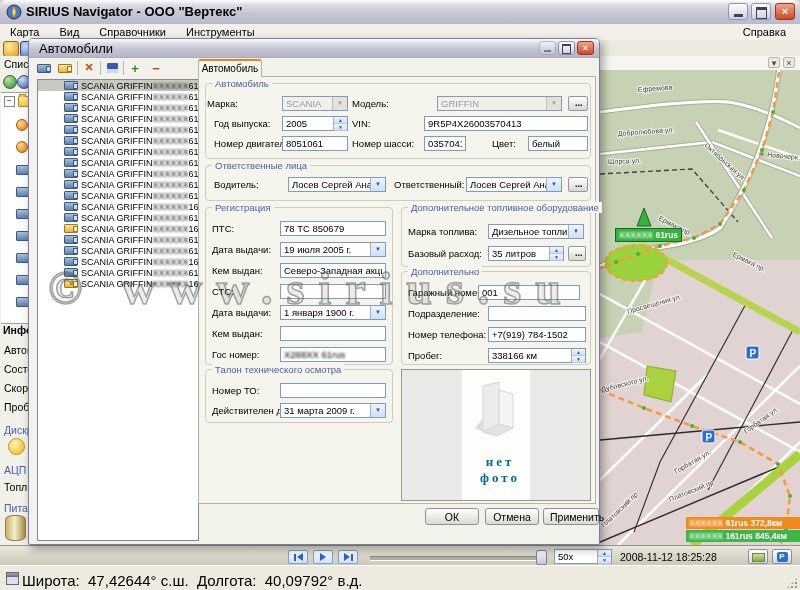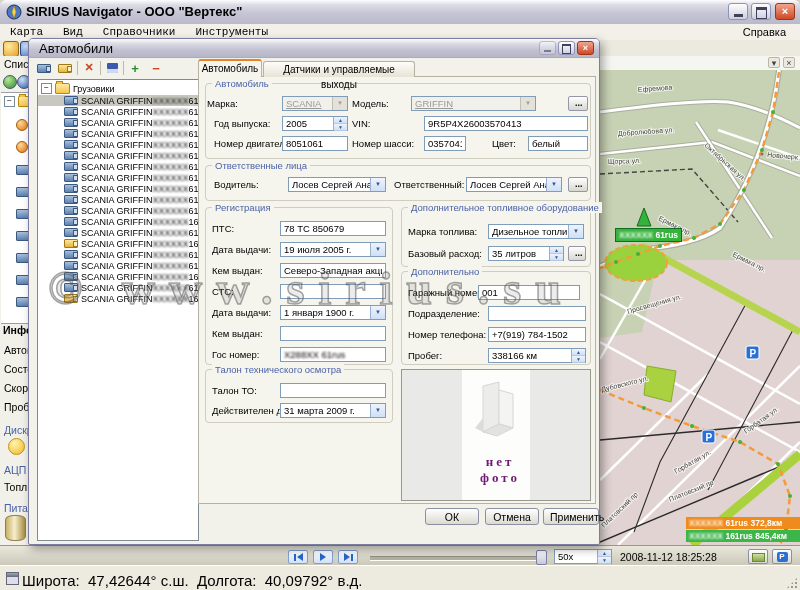--- a/index.html
+++ b/index.html
@@ -11,21 +11,21 @@
     background:linear-gradient(180deg,#fdfdfe 0%,#dcdce6 20%,#c5c5d4 55%,#b9b9cb 100%);
     border-bottom:1px solid #9a9ab0;border-radius:6px 6px 0 0;}
   #titlebar .ttl{position:absolute;left:26px;top:4px;font-size:13px;font-weight:bold;}
   .wbtn{position:absolute;width:20px;height:17px;border:1px solid #8e94b8;border-radius:3px;
     background:linear-gradient(#fefefe,#cfcfde);text-align:center;color:#41415e;
     font:bold 11px/15px "Liberation Sans",sans-serif;box-sizing:border-box;}
   .wbtn.close{background:linear-gradient(#f0a58c,#cc4a28);border-color:#a03414;color:#fff;}
   .g-min{display:block;margin:10px auto 0;width:9px;height:3px;background:currentColor;}
   .g-max{display:block;margin:3px auto 0;width:9px;height:8px;border:1px solid currentColor;border-top:3px solid currentColor;}
   #menubar{left:0;top:24px;width:800px;height:16px;background:#f2f0e9;border-bottom:1px solid #dbd8cb;display:flex;}
-  .mitem{padding:1px 10px;line-height:14px;font-family:Liberation Mono, monospace;}
+  .mitem{padding:1px 10px;line-height:14px;}
   #menu-help{position:absolute;right:14px;top:1px;line-height:14px;}
   #toolstrip{left:0;top:40px;width:800px;height:16px;background:#eceadf;border-bottom:1px solid #d7d4c7;}
   .tsicon{position:absolute;top:1px;width:14px;height:14px;border-radius:3px;}
   
   #sidebar{left:0;top:56px;width:29px;height:489px;background:#f1f0e9;overflow:hidden;}
   .side-lbl{position:absolute;left:4px;white-space:nowrap;font-size:10.5px;}
   .side-cap{color:#4a62a8;}
   .globe{position:absolute;width:12px;height:12px;border-radius:50%;border:1px solid #456;}
   #side-tree{position:absolute;left:1px;top:36px;width:28px;height:230px;background:#fff;border-top:1px solid #98a0a8;border-bottom:1px solid #98a0a8;}
   .mini-truck{position:absolute;width:12px;height:8px;background:linear-gradient(#a8c0dc,#5d81b0);border:1px solid #3c5a80;border-radius:1px;}
@@ -79,37 +79,37 @@
   .gcap{position:absolute;top:-6px;left:6px;background:#f5f4ed;padding:0 3px;color:#4a62a8;font-size:9.5px;white-space:nowrap;}
   .fl{position:absolute;font-size:9.5px;white-space:nowrap;}
   .inp,.inpdiv{position:absolute;height:15px;border:1px solid #7f9db9;background:#fff;
       font:9.5px "Liberation Sans",sans-serif;padding:0 3px;box-sizing:border-box;}
   .inpdiv{line-height:13px;overflow:hidden;white-space:nowrap;}
   .combo,.spin{position:absolute;height:15px;border:1px solid #7f9db9;background:#fff;box-sizing:border-box;display:flex;}
   .cotext{flex:1;font-size:9.5px;line-height:13px;padding:0 3px;overflow:hidden;white-space:nowrap;}
   .cobtn{width:14px;background:linear-gradient(#eef3fd,#cfe0f5);border-left:1px solid #9ab0d0;
       color:#365a8c;font-size:6px;line-height:13px;text-align:center;flex:none;}
   .combo.dis{background:#f1f0ea;}
-  .combo.dis .cotext{color:#9a9a98;text-decoration:underline;}
+  .combo.dis .cotext{color:#9a9a98;}
   .combo.dis .cobtn{background:#e4e2d8;color:#a0a098;border-left-color:#c0beb2;}
   .spincol{width:13px;border-left:1px solid #9ab0d0;display:flex;flex-direction:column;flex:none;}
   .spincol i{flex:1;font-style:normal;font-size:5px;line-height:6px;text-align:center;color:#365a8c;
       background:linear-gradient(#eef3fd,#cfe0f5);border-bottom:1px solid #b8c8e0;}
   .spin input{flex:1;border:none;font:9.5px "Liberation Sans",sans-serif;padding:0 3px;min-width:0;background:transparent;}
   .dots{position:absolute;height:15px;border:1px solid #9596a8;border-radius:2px;
       background:linear-gradient(#fefefe,#d8d8d0);font:bold 9px/11px "Liberation Sans",sans-serif;text-align:center;box-sizing:border-box;}
   .dots::before{content:"...";}
   .cb{position:absolute;width:11px;height:11px;border:1px solid #1c9a4a;background:#fff;
       font:bold 10px/10px "Liberation Sans",sans-serif;color:#2ca02c;text-align:center;box-sizing:border-box;}
   .cb::before{content:"✓";}
   .btn{position:absolute;height:17px;border:1px solid #8a8fa3;border-radius:3px;
       background:linear-gradient(#fefefe,#dcdacf);font:10.5px "Liberation Sans",sans-serif;box-sizing:border-box;}
   #photo-box{position:absolute;left:202px;top:292px;width:190px;height:132px;border:1px solid #9a988c;background:#e9e9e7;box-sizing:border-box;}
   #photo-center{position:absolute;left:60px;top:0;width:68px;height:130px;background:#fdfdfc;text-align:center;}
-  #photo-text{position:absolute;left:8px;right:0;bottom:14px;color:#701a75;font:bold 13px "Liberation Serif",serif;letter-spacing:3px;}
+  #photo-text{position:absolute;left:8px;right:0;bottom:14px;color:#0369a1;font:bold 13px "Liberation Serif",serif;letter-spacing:3px;}
   
   #mediabar{left:0;top:545px;width:800px;height:20px;background:linear-gradient(#e9e7db,#cac7b8);border-top:1px solid #98968a;}
   .pbtn{position:absolute;top:4px;width:20px;height:14px;border:1px solid #7fa0d0;border-radius:2px;
       background:linear-gradient(#ffffff,#cfe0f6);display:flex;align-items:center;justify-content:center;gap:1px;box-sizing:border-box;}
   .pb-bar{width:2px;height:7px;background:#2a64c8;}
   .tri-l{width:0;height:0;border-right:6px solid #2a64c8;border-top:4px solid transparent;border-bottom:4px solid transparent;}
   .tri-r{width:0;height:0;border-left:6px solid #2a64c8;border-top:4px solid transparent;border-bottom:4px solid transparent;}
   #sl-track{position:absolute;left:370px;top:10px;width:175px;height:3px;background:#b2afa2;border-top:1px solid #8f8d82;border-bottom:1px solid #fcfbf5;}
   #sl-thumb{position:absolute;left:536px;top:4px;width:9px;height:13px;border:1px solid #7b7fa8;border-radius:2px;background:linear-gradient(#fafafc,#c6c6d8);}
   #speed-spin{left:554px;top:3px;width:58px;}
@@ -309,25 +309,20 @@
     <span class="dtool" style="left:29px"><span class="ticon yel" style="display:inline-block;margin-top:3px"></span></span>
     <span class="dtool-sep" style="left:48px"></span>
     <span class="dtool" style="left:52px;color:#c42;font-weight:bold;font-size:11px">✕</span>
     <span class="dtool-sep" style="left:71px"></span>
     <span class="dtool" style="left:75px"><span style="display:inline-block;margin-top:2px;width:11px;height:10px;background:#3a5ab0;border-radius:1px;box-shadow:inset 0 -4px 0 #cfd8ee"></span></span>
     <span class="dtool-sep" style="left:94px"></span>
     <span class="dtool" style="left:98px;color:#2a8a2a;font-weight:bold;font-size:13px">+</span>
     <span class="dtool" style="left:119px;color:#c42;font-weight:bold;font-size:13px">−</span>
 
     <div id="veh-tree">
-      <div class="troot">
-        <span class="expbox"></span>
-        <span class="folder"></span>
-        <span>Грузовики</span>
-      </div>
       <div id="tree-items">
           <div class="trow sel"><span class="ticon"></span>SCANIA GRIFFIN <span class="blur">ХХХХХХ</span> 61rus</div>
           <div class="trow"><span class="ticon"></span>SCANIA GRIFFIN <span class="blur">ХХХХХХ</span> 61rus</div>
           <div class="trow"><span class="ticon"></span>SCANIA GRIFFIN <span class="blur">ХХХХХХ</span> 61rus</div>
           <div class="trow"><span class="ticon"></span>SCANIA GRIFFIN <span class="blur">ХХХХХХ</span> 61rus</div>
           <div class="trow"><span class="ticon"></span>SCANIA GRIFFIN <span class="blur">ХХХХХХ</span> 61rus</div>
           <div class="trow"><span class="ticon"></span>SCANIA GRIFFIN <span class="blur">ХХХХХХ</span> 61rus</div>
           <div class="trow"><span class="ticon"></span>SCANIA GRIFFIN <span class="blur">ХХХХХХ</span> 61rus</div>
           <div class="trow"><span class="ticon"></span>SCANIA GRIFFIN <span class="blur">ХХХХХХ</span> 61rus</div>
           <div class="trow"><span class="ticon"></span>SCANIA GRIFFIN <span class="blur">ХХХХХХ</span> 61rus</div>
@@ -338,33 +333,32 @@
           <div class="trow"><span class="ticon yel"></span>SCANIA GRIFFIN <span class="blur">ХХХХХХ</span> 161rus</div>
           <div class="trow"><span class="ticon"></span>SCANIA GRIFFIN <span class="blur">ХХХХХХ</span> 61rus</div>
           <div class="trow"><span class="ticon"></span>SCANIA GRIFFIN <span class="blur">ХХХХХХ</span> 61rus</div>
           <div class="trow"><span class="ticon"></span>SCANIA GRIFFIN <span class="blur">ХХХХХХ</span> 161rus</div>
           <div class="trow"><span class="ticon"></span>SCANIA GRIFFIN <span class="blur">ХХХХХХ</span> 61rus</div>
           <div class="trow"><span class="ticon yel"></span>SCANIA GRIFFIN <span class="blur">ХХХХХХ</span> 161rus</div>
         </div>
     </div>
 
     <span class="tab active" style="left:169px;top:20px;width:64px;height:18px;line-height:15px">Автомобиль</span>
-    <span class="tab inactive" style="left:234px;top:22px;width:152px;height:16px;line-height:15px">Датчики и управляемые выходы</span>
 
     <div id="tab-content">
 
       <div class="grp" style="left:6px;top:6px;width:386px;height:76px">
         <span class="gcap">Автомобиль</span>
         <span class="fl" style="left:1px;top:14px">Марка:</span>
         <div class="combo dis" style="left:76px;top:12px;width:66px">
           <span class="cotext">SCANIA</span>
             <span class="cobtn">▼</span>
         </div>
         <span class="fl" style="left:146px;top:14px">Модель:</span>
-        <div class="combo dis" style="left:205px;top:12px;width:125px">
+        <div class="combo dis" style="left:231px;top:12px;width:125px">
           <span class="cotext">GRIFFIN</span>
             <span class="cobtn">▼</span>
         </div>
         <button class="dots" style="left:362px;top:12px;width:20px"></button>
 
         <span class="fl" style="left:8px;top:34px">Год выпуска:</span>
         <div class="spin" style="left:76px;top:32px;width:66px">
           <input readonly="" value="2005" style="">
           <span class="spincol">
               <i>▲</i>
@@ -454,21 +448,21 @@
           <input readonly="" value="338166 км" style="">
           <span class="spincol">
               <i>▲</i>
               <i>▼</i>
             </span>
         </div>
       </div>
 
       <div class="grp" style="left:6px;top:292px;width:188px;height:54px">
         <span class="gcap">Талон технического осмотра</span>
-        <span class="fl" style="left:6px;top:15px">Талон ТО:</span>
+        <span class="fl" style="left:6px;top:15px">Номер ТО:</span>
         <input class="inp" style="left: 74px; top: 13px; width: 106px;" readonly="" value="">
         <span class="fl" style="left:6px;top:35px">Действителен до:</span>
         <div class="combo" style="left:74px;top:33px;width:106px">
           <span class="cotext">31  марта  2009 г.</span>
             <span class="cobtn">▼</span>
         </div>
       </div>
 
 
       <div id="photo-box">

